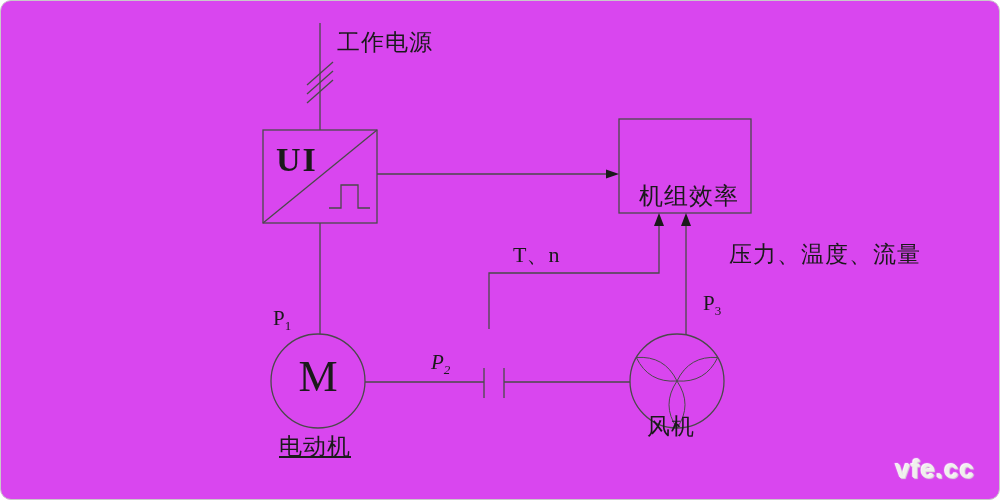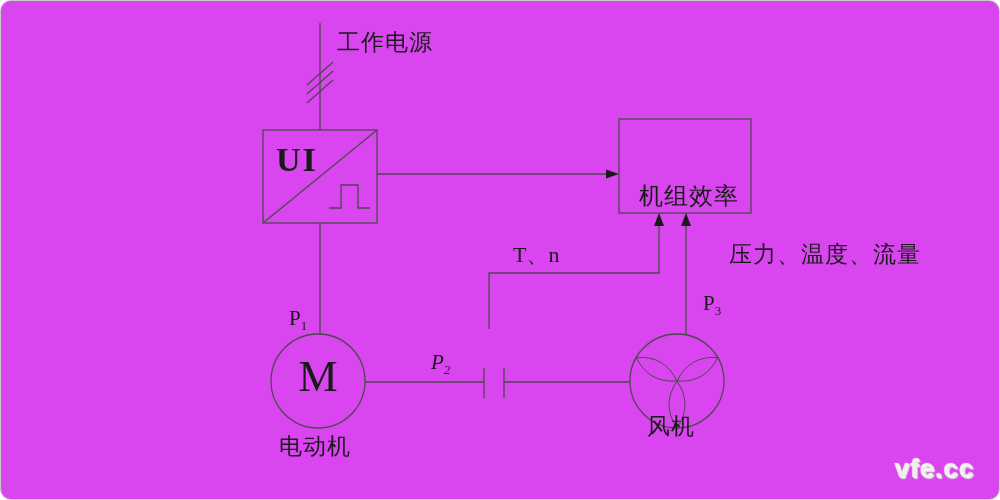--- a/index.html
+++ b/index.html
@@ -99,31 +99,31 @@
   <div class="lbl ui-lbl" style="left:275px;top:140px;">UI</div>
 
   <div class="box-text">
     <div>机组效率</div>
   </div>
 
   <div class="lbl" style="left:504px;top:242px;font-size:22px;margin-left:8px;">T、n</div>
 
   <div class="lbl cjk" style="left:688px;top:241px;margin-left:40px;">压力、温度、流量</div>
 
-  <div class="lbl plabel" style="left:288px;top:306px;">
+  <div class="lbl plabel" style="left:272px;top:306px;">
     <span>P</span><sub>1</sub>
   </div>
   <div class="lbl plabel" style="left:430px;top:350px;font-style:italic;">
     <span>P</span><sub>2</sub>
   </div>
   <div class="lbl plabel" style="left:702px;top:291px;">
     <span>P</span><sub>3</sub>
   </div>
 
   <div class="lbl m-lbl" style="left:292px;top:352px;width:50px;text-align:center;">M</div>
 
-  <div class="lbl cjk" style="left:278px;top:433px;">电动机</div>
+  <div class="lbl cjk" style="left:278px;top:433px;text-decoration:underline;">电动机</div>
 
   <div class="lbl cjk" style="left:646px;top:413px;">风机</div>
 
   <div class="watermark">vfe.cc</div>
 
 </div>
 
 </body></html>

